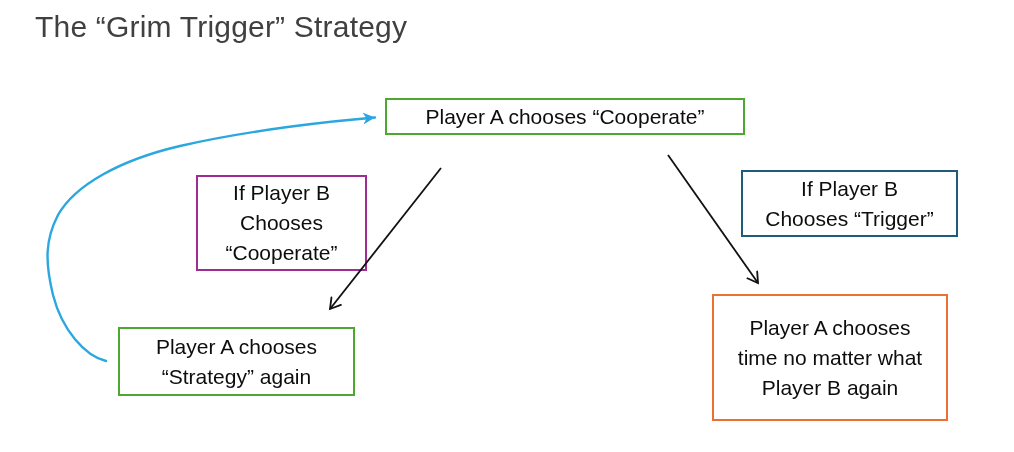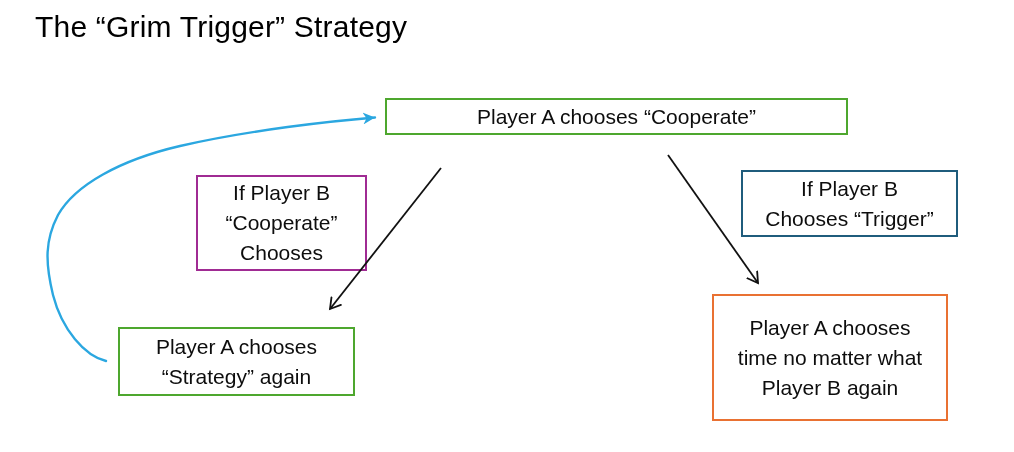--- a/index.html
+++ b/index.html
@@ -15,21 +15,21 @@
     overflow: hidden;
   }
   .slide-title {
     position: absolute;
     left: 35px;
     top: 10px;
     margin: 0;
     font-size: 30px;
     font-weight: 500;
     letter-spacing: 0.2px;
-    color: #000000;
+    color: #404040;
     white-space: nowrap;
   }
   .arrows-layer {
     position: absolute;
     left: 0; top: 0;
     width: 1014px;
     height: 452px;
     pointer-events: none;
     z-index: 3;
   }
@@ -42,21 +42,21 @@
     flex-direction: column;
     align-items: center;
     justify-content: center;
     text-align: center;
     font-size: 21px;
     line-height: 30px;
     color: #0d0d0d;
     z-index: 2;
   }
   .node .line { display: block; white-space: nowrap; }
-  .node-start            { left: 385px; top:  98px; width: 463px; height: 37px; }
+  .node-start            { left: 385px; top:  98px; width: 360px; height: 37px; }
   .node-cond-cooperate   { left: 196px; top: 175px; width: 171px; height: 96px; }
   .node-cond-betray      { left: 741px; top: 170px; width: 217px; height: 67px; }
   .node-outcome-coop     { left: 118px; top: 327px; width: 237px; height: 69px; }
   .node-outcome-betray   { left: 712px; top: 294px; width: 236px; height: 127px; }
 </style>
 </head>
 <body style="background: rgb(255, 255, 255);">
 
 <div class="stage">
 
@@ -78,22 +78,22 @@
 
     <path d="M 668 155 L 758 283" fill="none" stroke-width="1.8" marker-end="url(#open-v-black)" style="stroke: rgb(17, 17, 17);"></path>
   </svg>
 
   <div class="node node-start" style="border-color: rgb(78, 167, 46);">
     <span class="line">Player A chooses “Cooperate”</span>
   </div>
 
   <div class="node node-cond-cooperate" style="border-color: rgb(160, 43, 147);">
     <span class="line">If Player B</span>
+    <span class="line">Chooses</span>
     <span class="line">“Cooperate”</span>
-    <span class="line">Chooses</span>
   </div>
 
   <div class="node node-cond-betray" style="border-color: rgb(31, 92, 124);">
     <span class="line">If Player B</span>
     <span class="line">Chooses “Trigger”</span>
   </div>
 
   <div class="node node-outcome-coop" style="border-color: rgb(78, 167, 46);">
     <span class="line">Player A chooses</span>
     <span class="line">“Strategy” again</span>

